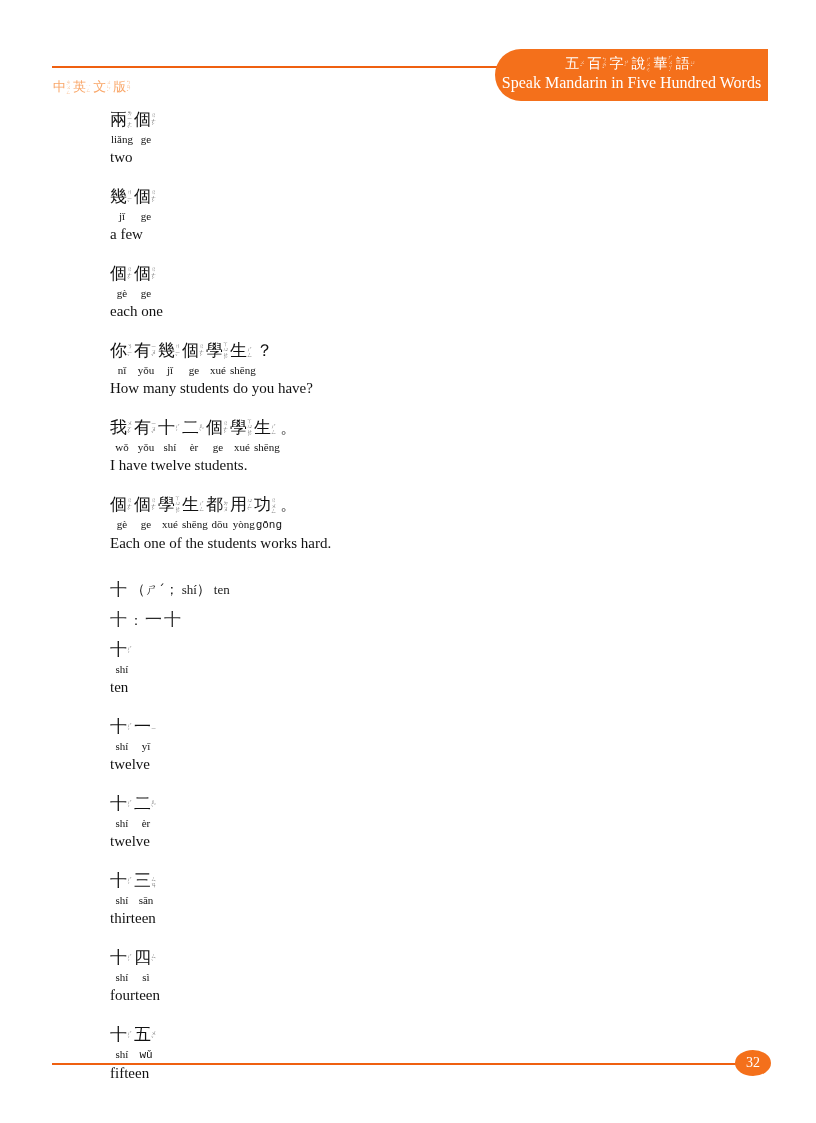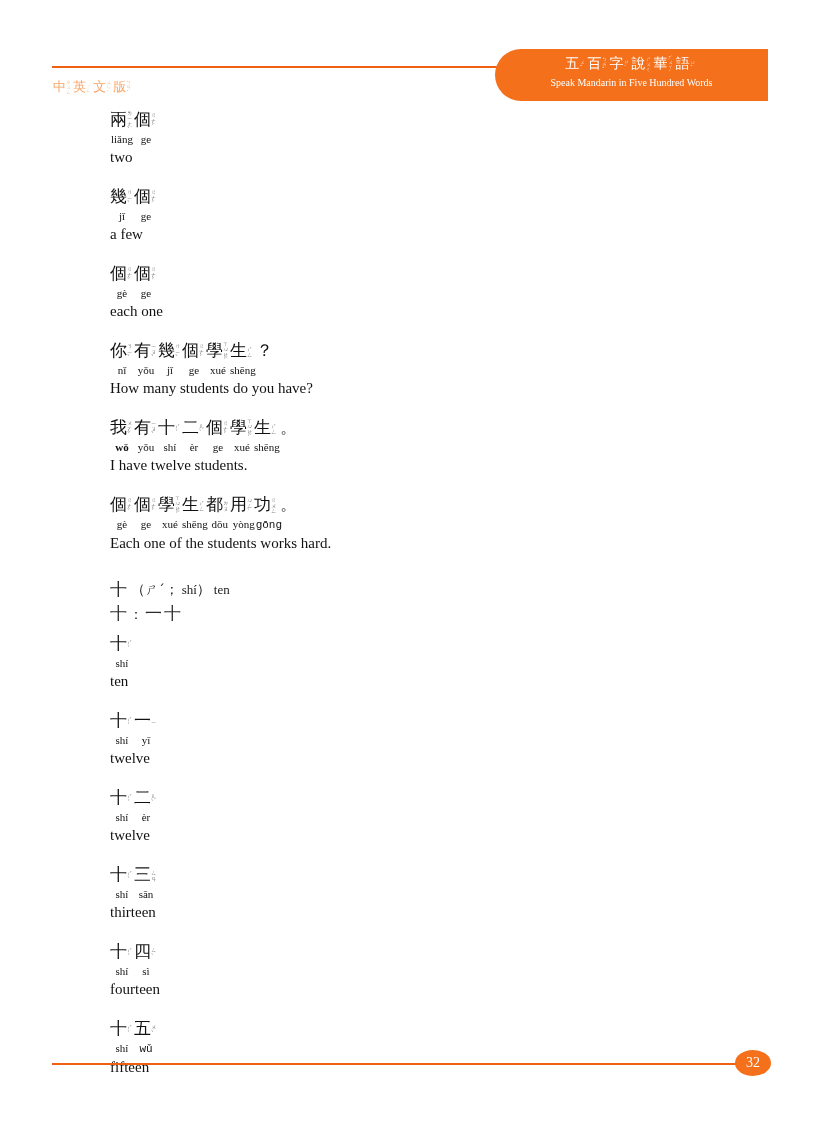--- a/index.html
+++ b/index.html
@@ -52,21 +52,21 @@
   .badge-cn .bpm {
     display: inline-block;
     vertical-align: middle;
     font-size: 5px;
     line-height: 5px;
     margin: 0 2px 0 0;
     text-align: left;
     font-family: "DejaVu Sans", sans-serif;
   }
   .badge-en {
-    font-size: 10px;
+    font-size: 16px;
     line-height: 14px;
     white-space: nowrap;
     margin-top: 1px;
     font-family: "Liberation Serif", serif;
   }
 
   .edition-label {
     position: absolute;
     left: 53px;
     top: 78px;
@@ -185,21 +185,21 @@
     font-size: 13px;
     margin-left: 3px;
   }
   .stroke-line {
     font-size: 17px;
     line-height: 24px;
     white-space: nowrap;
     color: #2a2a2a;
     font-family: "DejaVu Serif", serif;
     letter-spacing: 2px;
-    margin-top: 0;
+    margin-top: 6px;
   }
   .stroke-line .sep { font-size: 14px; }
 
   
   .footer-rule {
     position: absolute;
     left: 52px;
     top: 1063px;
     width: 696px;
     height: 2px;
@@ -249,21 +249,21 @@
         <div class="pin-line"><span class="pin" style="width: 24px;">gè</span><span class="pin" style="width: 24px;">ge</span></div>
         <div class="en-line">each one</div>
       </div>
       <div class="entry">
         <div class="han-line"><span class="ch"><span class="han">你</span><span class="bpm"><div>ㄋ</div><div>ㄧ</div><div>ˇ</div></span></span><span class="ch"><span class="han">有</span><span class="bpm"><div>ㄧ</div><div>ㄡ</div><div>ˇ</div></span></span><span class="ch"><span class="han">幾</span><span class="bpm"><div>ㄐ</div><div>ㄧ</div><div>ˇ</div></span></span><span class="ch"><span class="han">個</span><span class="bpm"><div>ㄍ</div><div>ㄜ</div><div>˙</div></span></span><span class="ch"><span class="han">學</span><span class="bpm"><div>ㄒ</div><div>ㄩ</div><div>ㄝ</div><div>ˊ</div></span></span><span class="ch"><span class="han">生</span><span class="bpm"><div>ㄕ</div><div>ㄥ</div></span></span><span class="punct">？</span></div>
         <div class="pin-line"><span class="pin" style="width: 24px;">nǐ</span><span class="pin" style="width: 24px;">yǒu</span><span class="pin" style="width: 24px;">jǐ</span><span class="pin" style="width: 24px;">ge</span><span class="pin" style="width: 24px;">xué</span><span class="pin" style="width: 25.6719px;">shēng</span></div>
         <div class="en-line">How many students do you have?</div>
       </div>
       <div class="entry">
         <div class="han-line"><span class="ch"><span class="han">我</span><span class="bpm"><div>ㄨ</div><div>ㄛ</div><div>ˇ</div></span></span><span class="ch"><span class="han">有</span><span class="bpm"><div>ㄧ</div><div>ㄡ</div><div>ˇ</div></span></span><span class="ch"><span class="han">十</span><span class="bpm"><div>ㄕ</div><div>ˊ</div></span></span><span class="ch"><span class="han">二</span><span class="bpm"><div>ㄦ</div><div>ˋ</div></span></span><span class="ch"><span class="han">個</span><span class="bpm"><div>ㄍ</div><div>ㄜ</div><div>˙</div></span></span><span class="ch"><span class="han">學</span><span class="bpm"><div>ㄒ</div><div>ㄩ</div><div>ㄝ</div><div>ˊ</div></span></span><span class="ch"><span class="han">生</span><span class="bpm"><div>ㄕ</div><div>ㄥ</div></span></span><span class="punct">。</span></div>
-        <div class="pin-line"><span class="pin" style="width: 24px; font-weight: bold;">wǒ</span><span class="pin" style="width: 24px;">yǒu</span><span class="pin" style="width: 24px;">shí</span><span class="pin" style="width: 24px;">èr</span><span class="pin" style="width: 24px;">ge</span><span class="pin" style="width: 24px;">xué</span><span class="pin" style="width: 25.6719px;">shēng</span></div>
+        <div class="pin-line"><span class="pin" style="width: 24px;">wǒ</span><span class="pin" style="width: 24px;">yǒu</span><span class="pin" style="width: 24px;">shí</span><span class="pin" style="width: 24px;">èr</span><span class="pin" style="width: 24px;">ge</span><span class="pin" style="width: 24px;">xué</span><span class="pin" style="width: 25.6719px;">shēng</span></div>
         <div class="en-line">I have twelve students.</div>
       </div>
       <div class="entry">
         <div class="han-line"><span class="ch"><span class="han">個</span><span class="bpm"><div>ㄍ</div><div>ㄜ</div><div>ˋ</div></span></span><span class="ch"><span class="han">個</span><span class="bpm"><div>ㄍ</div><div>ㄜ</div><div>˙</div></span></span><span class="ch"><span class="han">學</span><span class="bpm"><div>ㄒ</div><div>ㄩ</div><div>ㄝ</div><div>ˊ</div></span></span><span class="ch"><span class="han">生</span><span class="bpm"><div>ㄕ</div><div>ㄥ</div></span></span><span class="ch"><span class="han">都</span><span class="bpm"><div>ㄉ</div><div>ㄡ</div></span></span><span class="ch"><span class="han">用</span><span class="bpm"><div>ㄩ</div><div>ㄥ</div><div>ˋ</div></span></span><span class="ch"><span class="han">功</span><span class="bpm"><div>ㄍ</div><div>ㄨ</div><div>ㄥ</div></span></span><span class="punct">。</span></div>
         <div class="pin-line"><span class="pin" style="width: 24px;">gè</span><span class="pin" style="width: 24px;">ge</span><span class="pin" style="width: 24px;">xué</span><span class="pin" style="width: 25.6719px;">shēng</span><span class="pin" style="width: 24px;">dōu</span><span class="pin" style="width: 24px;">yòng</span><span class="pin" style="width: 24px; font-family: Liberation Mono, monospace;">gōng</span></div>
         <div class="en-line">Each one of the students works hard.</div>
       </div>
     </div>
 
   <div class="headword">

